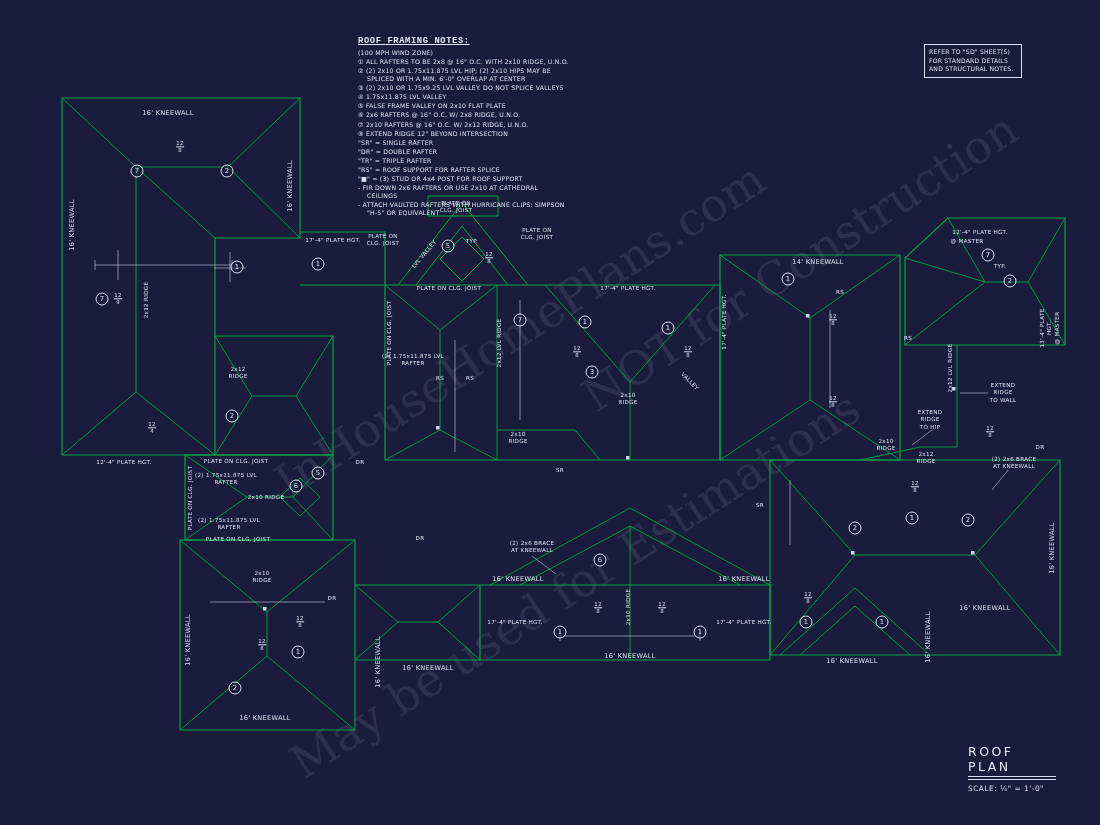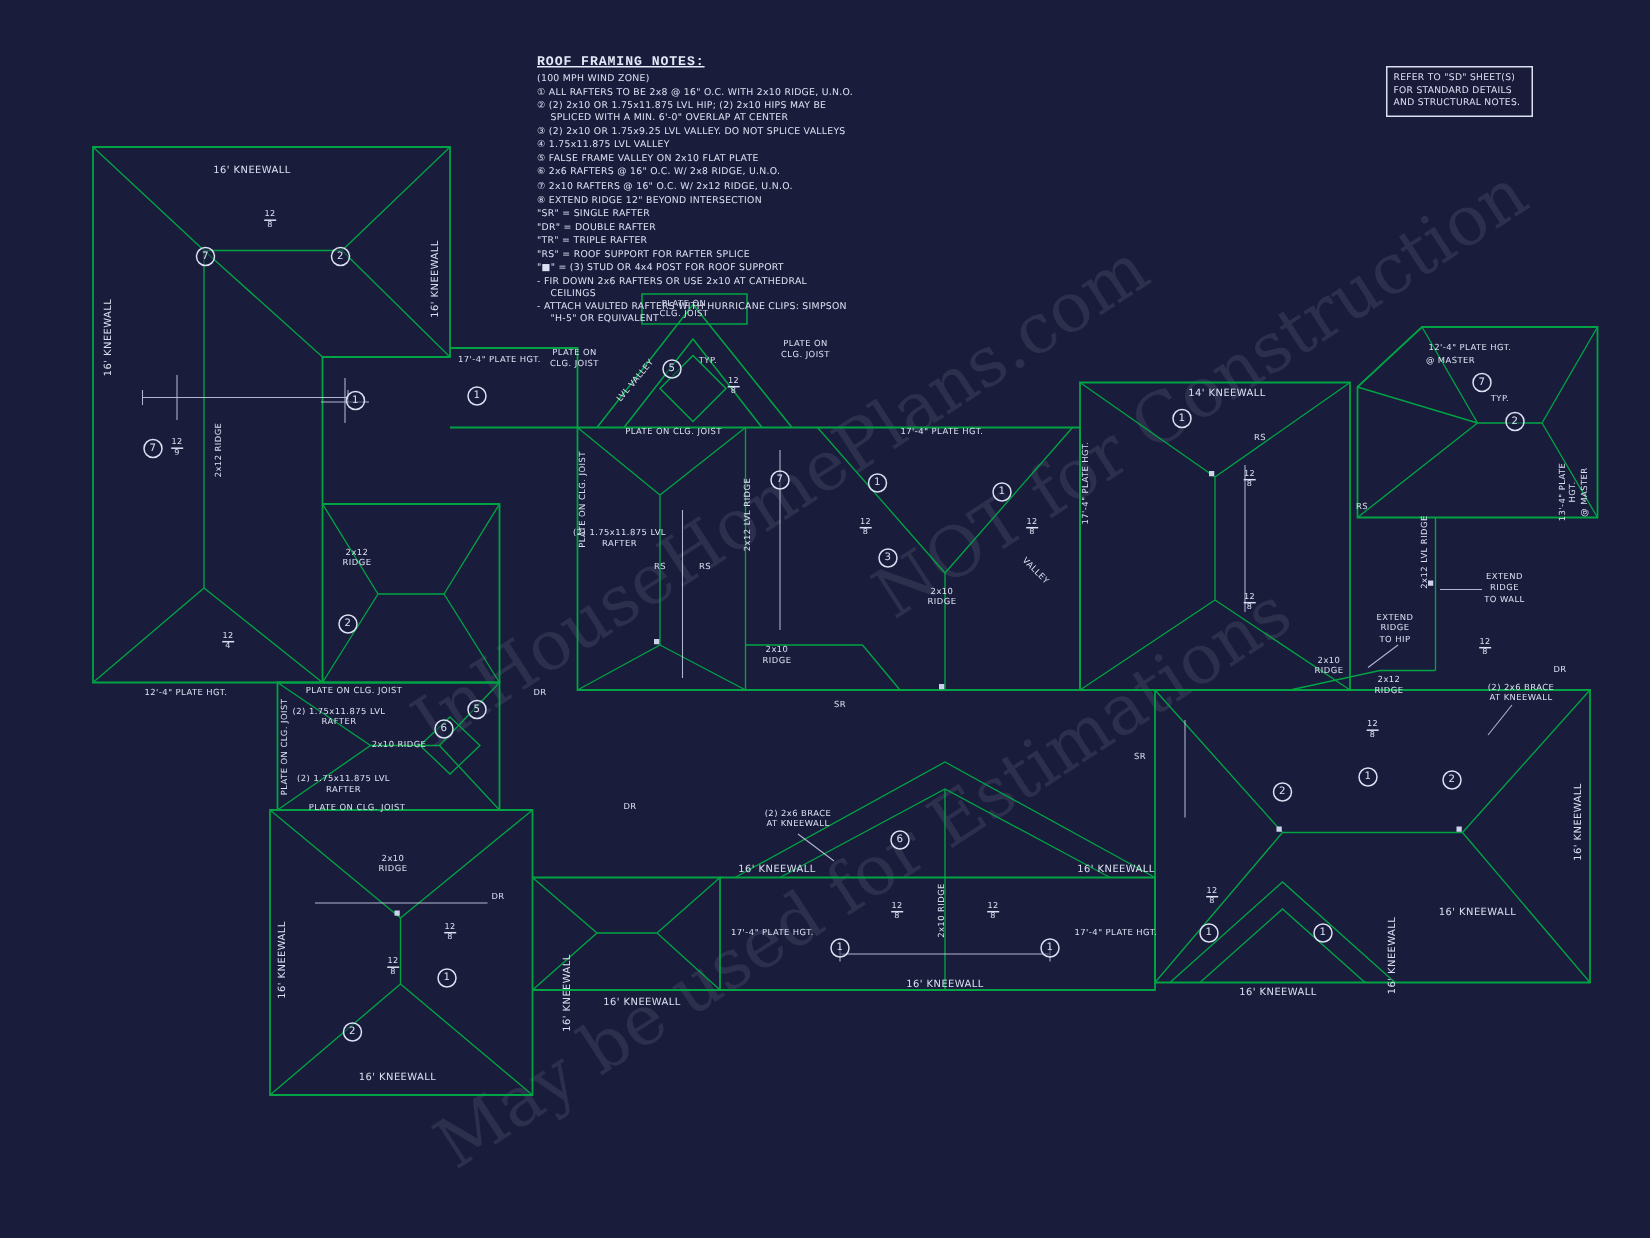--- a/index.html
+++ b/index.html
@@ -303,14 +303,19 @@
         <span>12</span>
         <span class="run">8</span>
       </div>
       <div class="lbl k-s" style="left: 300px; top: 622px; transform: translate(-50%, -50%) rotate(0deg);">
         <span>12</span>
         <span class="run">8</span>
       </div>
       <div class="lbl k-t" style="left: 332px; top: 598px; transform: translate(-50%, -50%) rotate(0deg);">DR</div>
     </div>
 
+  <div id="titleblock">
+    <h1 id="sheet-title">ROOF PLAN</h1>
+    <div id="title-rule"></div>
+    <div id="sheet-scale">SCALE: ¼" = 1'-0"</div>
+  </div>
 
 </div>
 
 </body></html>

